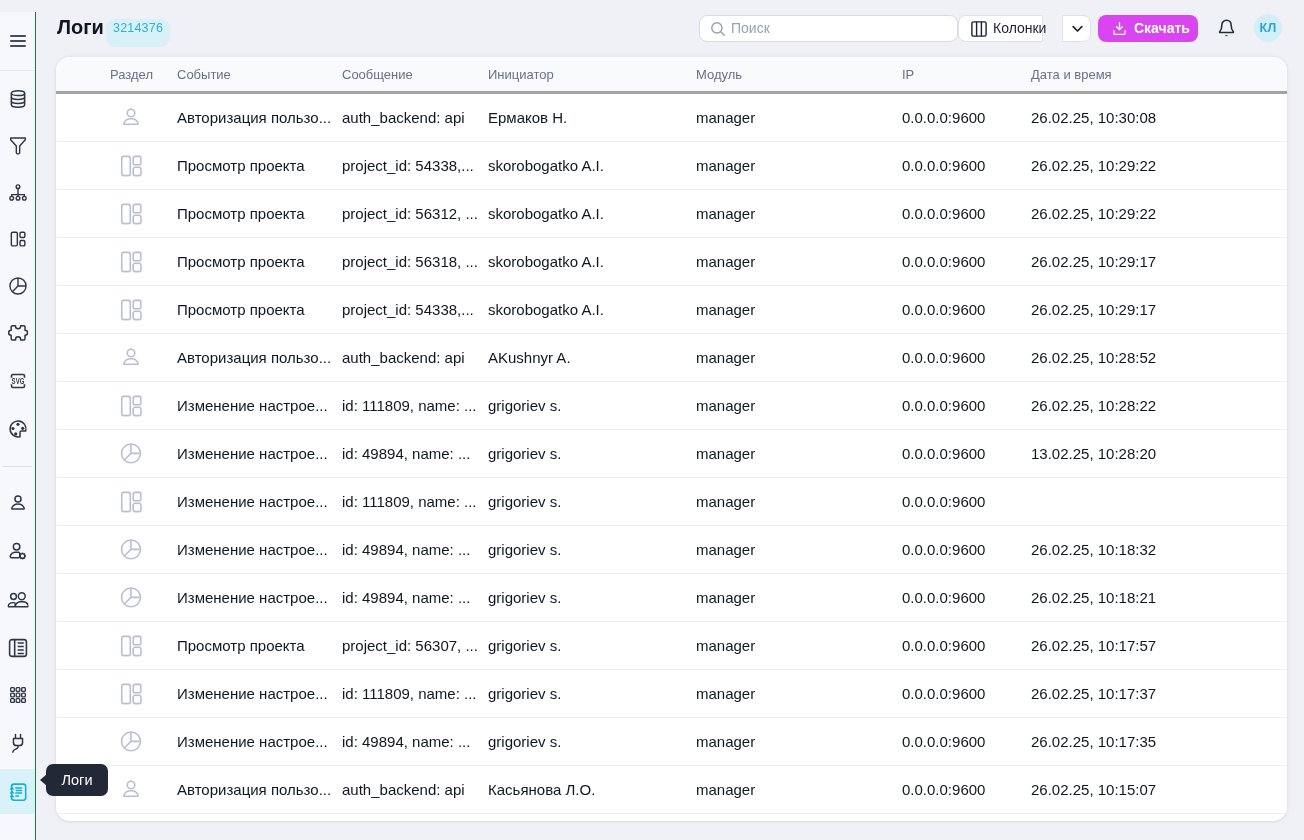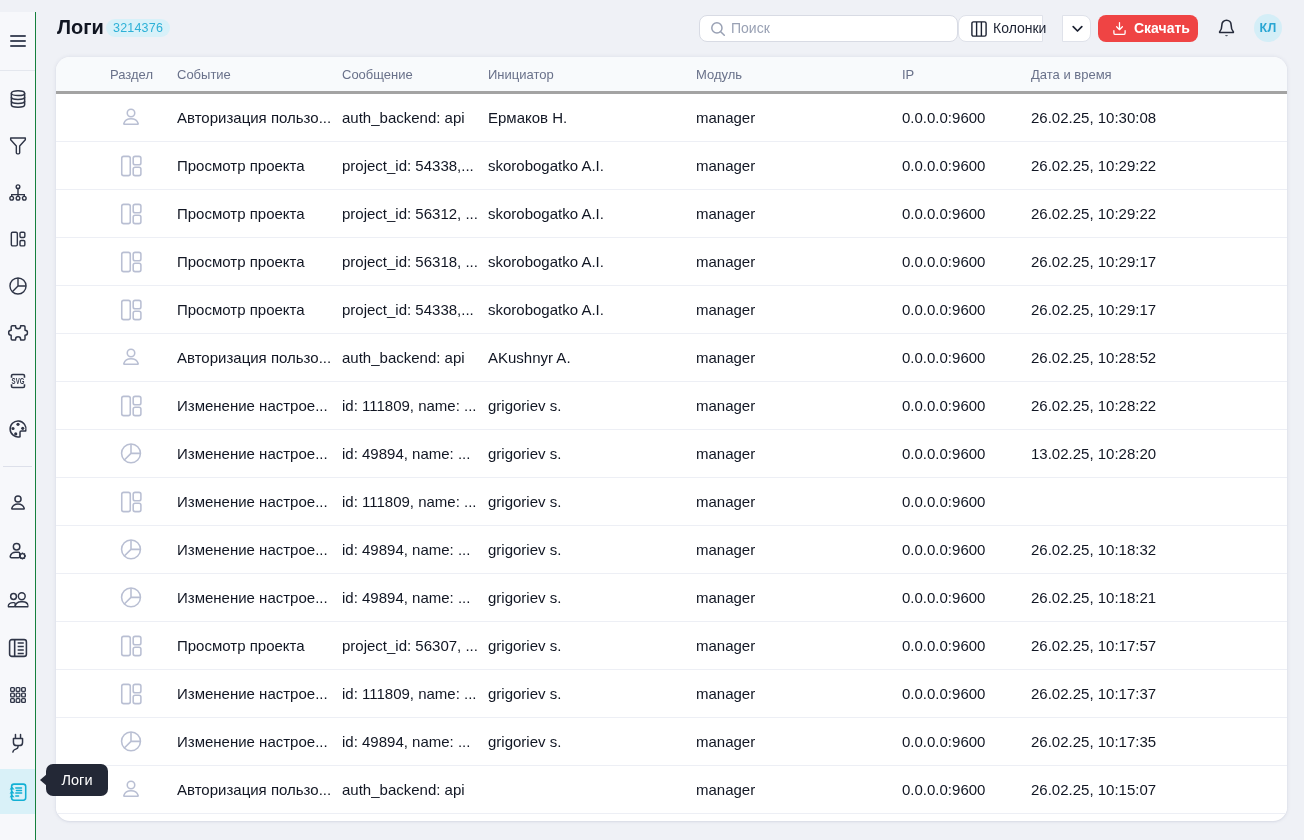--- a/index.html
+++ b/index.html
@@ -15,37 +15,37 @@
   .side .hl { position:absolute; left:0; top:757px; width:35px; height:45px; background:#d9f1f8; }
   
   .tip { position:absolute; left:46px; top:764px; width:62px; height:32px;
     background:#232836; border-radius:7px; z-index:9; color:#fff; font-size:14.5px;
     line-height:32px; text-align:center; }
   .tip:before { content:""; position:absolute; left:-6px; top:10px;
     border:6px solid transparent; border-right:7px solid #232836; border-left:0; }
   
   .title { position:absolute; left:57px; top:16px; font-size:20px; font-weight:700;
     color:#101521; }
-  .badge { position:absolute; left:106px; top:19px; height:18px; padding:0 7px;
+  .badge { position:absolute; left:106px; top:19px; height:28px; padding:0 7px;
     background:#d8f1f9; border-radius:9px; color:#2eb1d7; font-size:12.5px;
     line-height:18px; letter-spacing:0.2px; }
   .search { position:absolute; left:691px; top:15px; width:259px; height:27px;
     background:#fff; border:1px solid #d8dbe4; border-radius:8px;margin-left:8px; }
   .search svg { position:absolute; left:10px; top:5px; }
   .search .ph { position:absolute; left:31px; top:0; line-height:25px; font-size:14px; color:#99a1b4; }
   .btn-cols { position:absolute; left:958px; top:15px; width:85px; height:27px;
     background:#fff; border:1px solid #dfe2ea; border-radius:8px 0 0 8px; }
   .btn-cols svg { position:absolute; left:12px; top:5px; }
   .btn-cols span { position:absolute; left:34px; top:0; line-height:25px; font-size:14px;
     font-weight:500; color:#1c2232; }
   .btn-chev { position:absolute; left:1062px; top:15px; width:29px; height:27px;
     background:#fff; border:1px solid #dfe2ea; border-radius:0 8px 8px 0; }
   .btn-chev svg { position:absolute; left:9px; top:9px; }
   .btn-dl { position:absolute; left:1098px; top:15px; width:100px; height:27px;
-    background:#ef4444; border-radius:8px; }
+    background:#d946ef; border-radius:8px; }
   .btn-dl svg { position:absolute; left:13px; top:5px; }
   .btn-dl span { position:absolute; left:36px; top:0; line-height:27px; font-size:14px;
     font-weight:700; color:#fff; }
   .bell { position:absolute; left:1217px; top:18px; }
   .avatar { position:absolute; left:1254px; top:14px; width:28px; height:28px;
     border-radius:50%; background:#d4eef7; color:#28a6d3; font-size:12.5px; font-weight:700;
     text-align:center; line-height:28px; letter-spacing:0.3px; }
   
   .card { position:absolute; left:56px; top:57px; width:1231px; height:764px;
     background:#fff; border-radius:14px; overflow:hidden;
@@ -398,18 +398,19 @@
         <span class="c6">0.0.0.0:9600</span>
         <span class="c7">26.02.25, 10:17:35</span>
       </div>
 <div class="row">
         <svg width="22" height="22" viewBox="0 0 24 24" fill="none" stroke="#b9bfd3" stroke-width="1.7">
           <circle cx="12" cy="6.6" r="4.1"></circle>
           <path d="M4.2 17.9c1-3.2 3.9-5.1 7.8-5.1s6.8 1.9 7.8 5.1c.14.43-.2.86-.65.86H4.85c-.45 0-.79-.43-.65-.86Z"></path>
         </svg>
         <span class="c2">Авторизация пользо...</span>
         <span class="c3">auth_backend: api</span>
+        <span class="c4">Касьянова Л.О.</span>
         <span class="c5">manager</span>
         <span class="c6">0.0.0.0:9600</span>
         <span class="c7">26.02.25, 10:15:07</span>
       </div>
 </div>
 
 </div>
 </body></html>

